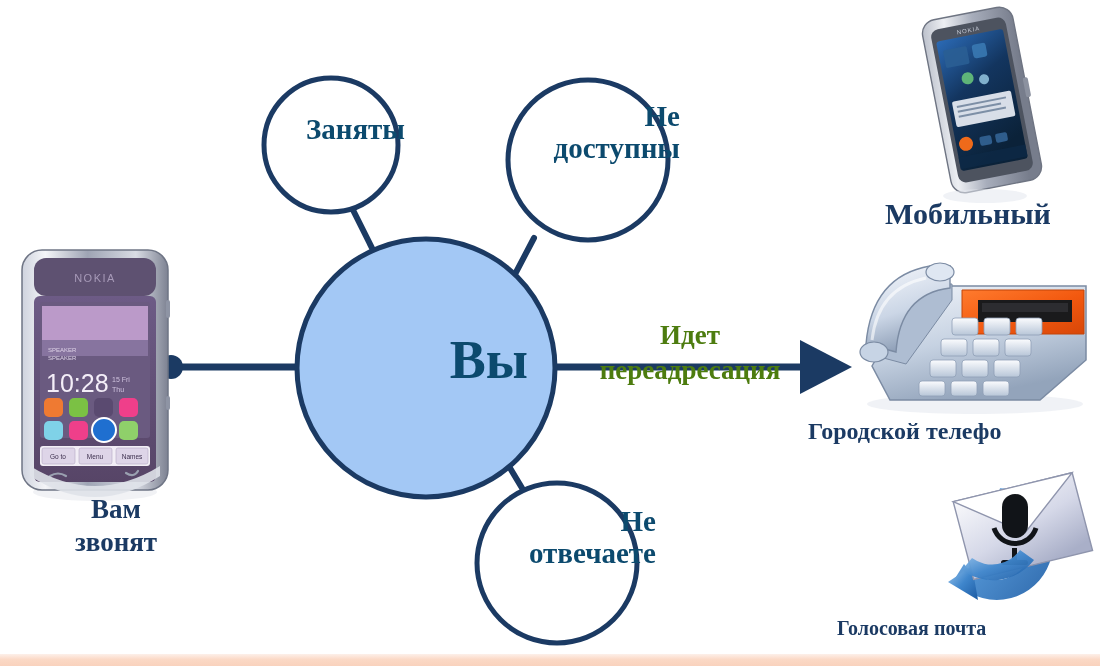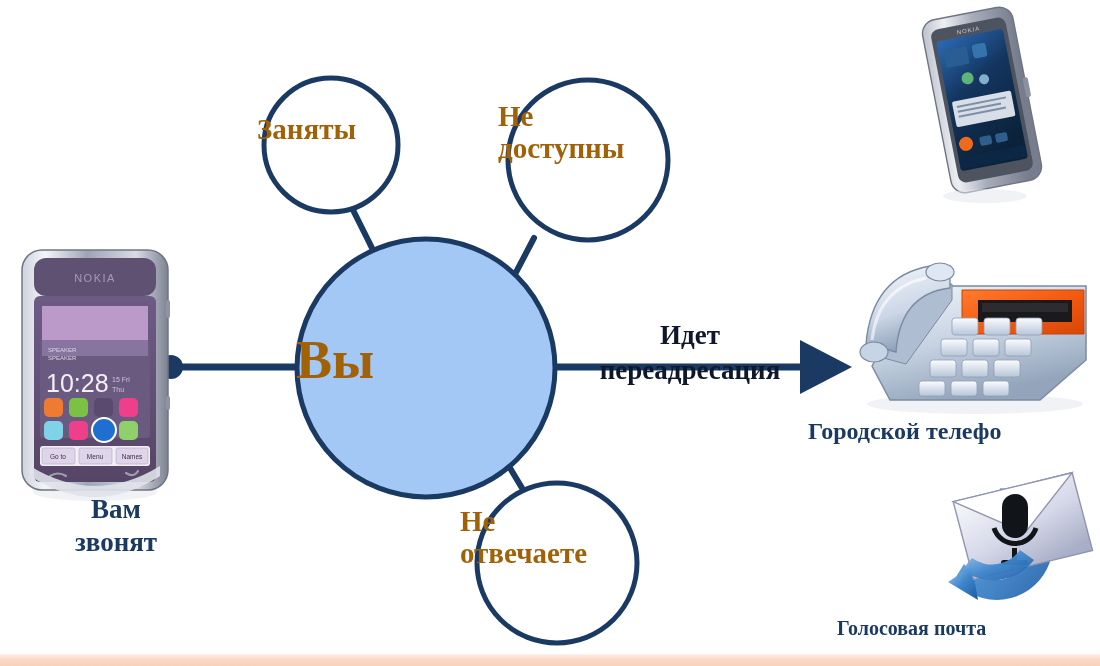--- a/index.html
+++ b/index.html
@@ -16,22 +16,22 @@
     font-family: "Liberation Serif", "DejaVu Serif", serif;
   }
   .svg-layer {
     position: absolute;
     left: 0; top: 0;
     width: 1100px;
     height: 666px;
   }
   .node-label {
     position: absolute;
-    color: #a16207;
-    text-align: left;
+    color: #0c4a6e;
+    text-align: right;
     font-weight: bold;
     line-height: 1.12;
     white-space: pre-line;
     pointer-events: none;
   }
   .caption {
     position: absolute;
     color: #1b3a63;
     font-weight: bold;
     font-family: "Liberation Serif", "DejaVu Serif", serif;
@@ -58,21 +58,21 @@
     left: 460px; top: 505px;
     width: 196px;
     font-size: 29px;
   }
   
   #forwarding-label {
     position: absolute;
     left: 556px; top: 318px;
     width: 268px;
     text-align: center;
-    color: #0f172a;
+    color: #4d7c0f;
     font-weight: bold;
     font-size: 27px;
     line-height: 1.28;
     white-space: pre-line;
     pointer-events: none;
   }
   
   #caption-incoming {
     left: 16px; top: 493px;
     width: 200px;
@@ -304,19 +304,20 @@
 
   <div class="node-label" id="label-noanswer">Не
 отвечаете</div>
 
   <div id="forwarding-label">Идет
 переадресация</div>
 
   <div class="caption" id="caption-incoming">Вам
 звонят</div>
 
+  <div class="caption" id="caption-mobile">Мобильный</div>
 
   <div class="caption" id="caption-landline">Городской телефо</div>
 
   <div class="caption" id="caption-voicemail">Голосовая почта</div>
 
   <div id="bottom-strip"></div>
 </div>
 
 </body></html>

